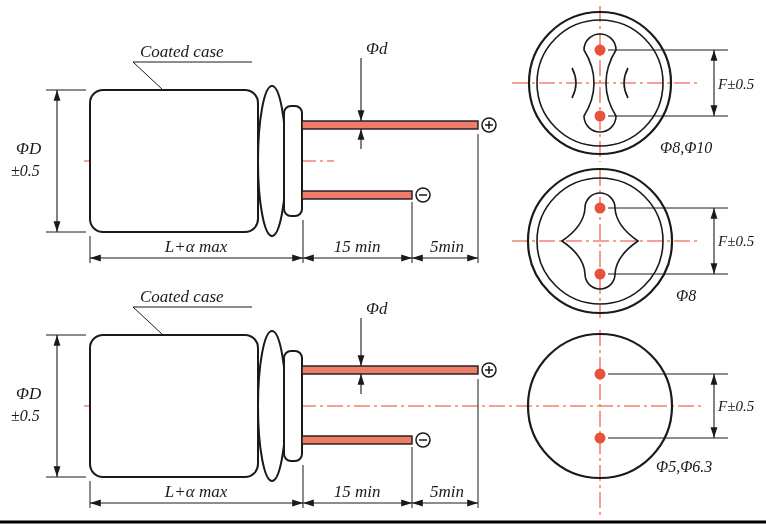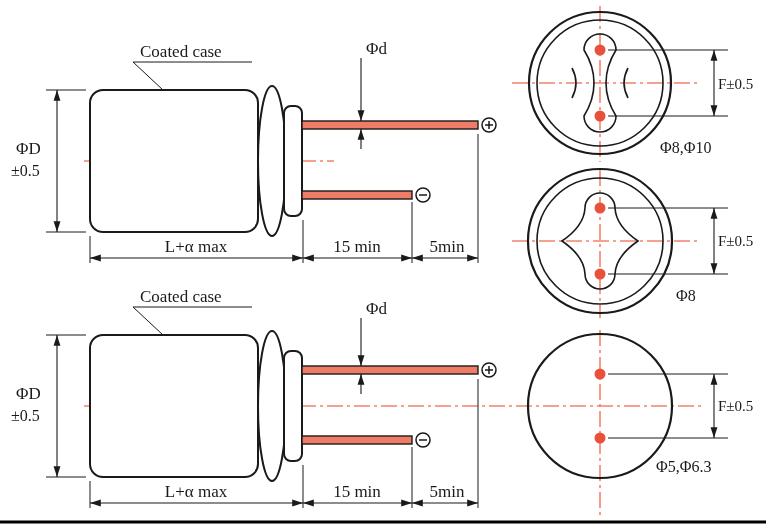--- a/index.html
+++ b/index.html
@@ -1,16 +1,16 @@
 <!DOCTYPE html>
 <html style="--ink: #1a1a1a; --accent-red: #e8523c; --centerline-red: #f2836e; --lead-fill: #ee7c66;"><head>
 <meta charset="utf-8">
 <style>
   html,body{margin:0;padding:0;background:#ffffff;}
-  .stage{position:relative;width:766px;height:524px;background:#fff;overflow:hidden;}
+  .stage{position:relative;width:766px;height:524px;background:#fff;overflow:hidden;font-style:italic;}
   svg{display:block;}
   svg text{font-family:"Liberation Serif",serif;fill:var(--ink,#1a1a1a);}
   .outline{fill:#ffffff;stroke:var(--ink,#1a1a1a);stroke-width:2;}
   .thin{stroke:var(--ink,#1a1a1a);stroke-width:1;fill:none;}
   .dim{stroke:var(--ink,#1a1a1a);stroke-width:1.1;fill:none;}
   .center{stroke:var(--centerline-red,#f2836e);stroke-width:1.6;fill:none;stroke-dasharray:16 4 3 4;}
   .lead{fill:var(--lead-fill,#ee7c66);stroke:var(--ink,#1a1a1a);stroke-width:1.4;}
   .dot{fill:var(--accent-red,#e8523c);}
   .vent{stroke:var(--ink,#1a1a1a);stroke-width:1.6;fill:none;}
   .circ{fill:none;stroke:var(--ink,#1a1a1a);stroke-width:2.2;}

